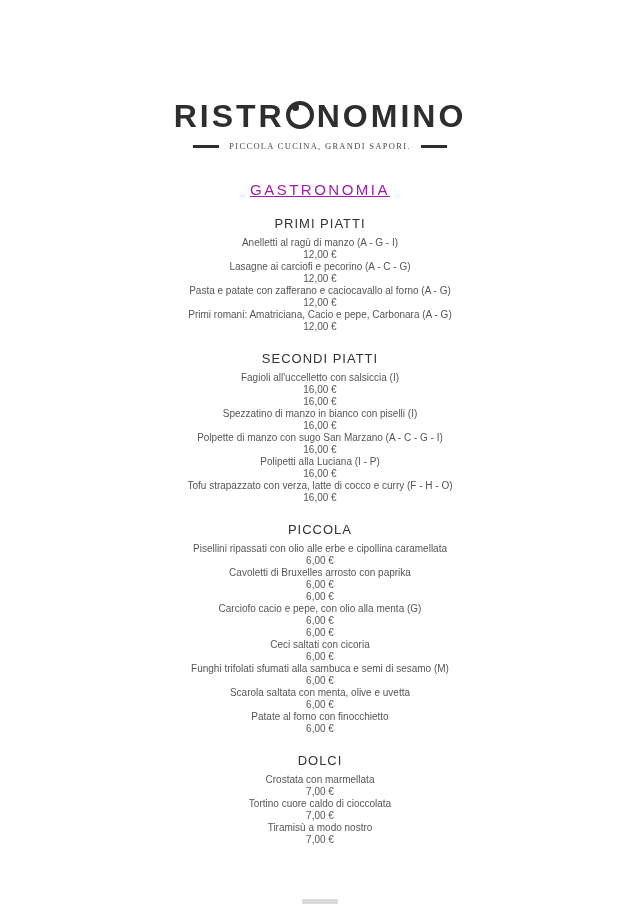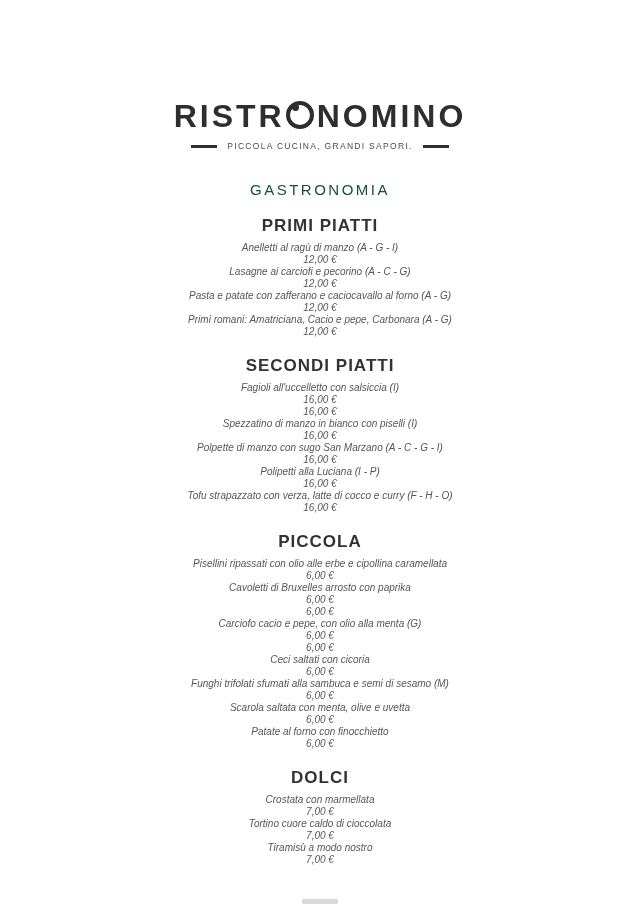--- a/index.html
+++ b/index.html
@@ -50,56 +50,57 @@
     border-radius: 50%;
     top: -1px;
     left: 2px;
   }
   .tagline-row {
     margin-top: 9px;
     display: flex;
     align-items: center;
     justify-content: center;
     gap: 10px;
+    font-family: Liberation Serif, serif;
   }
   .bar {
     display: inline-block;
     width: 26px;
     height: 3px;
     background: #2e2e2e;
   }
   .tagline {
     font-size: 8.5px;
     letter-spacing: 1.3px;
     color: #4a4a4a;
     font-weight: 500;
   }
   
   .page-title {
     margin: 30px 0 0 0;
     font-size: 15px;
     font-weight: 500;
     letter-spacing: 2.5px;
-    color: #14532d;
+    color: #a21caf;
+    text-decoration: underline;
   }
   .menu-section {
     margin-top: 4px;
   }
   .section-title {
     margin: 18px 0 6px 0;
-    font-size: 17px;
-    font-weight: 700;
+    font-size: 13px;
+    font-weight: 400;
     letter-spacing: 1px;
     color: #333333;
   }
   
   .menu-item {
     margin: 0 auto;
     max-width: 520px;
-    font-style: italic;
   }
   .item-name {
     font-size: 10px;
     line-height: 12px;
     color: #565656;
   }
   .item-price {
     font-size: 10px;
     line-height: 12px;
     color: #565656;

